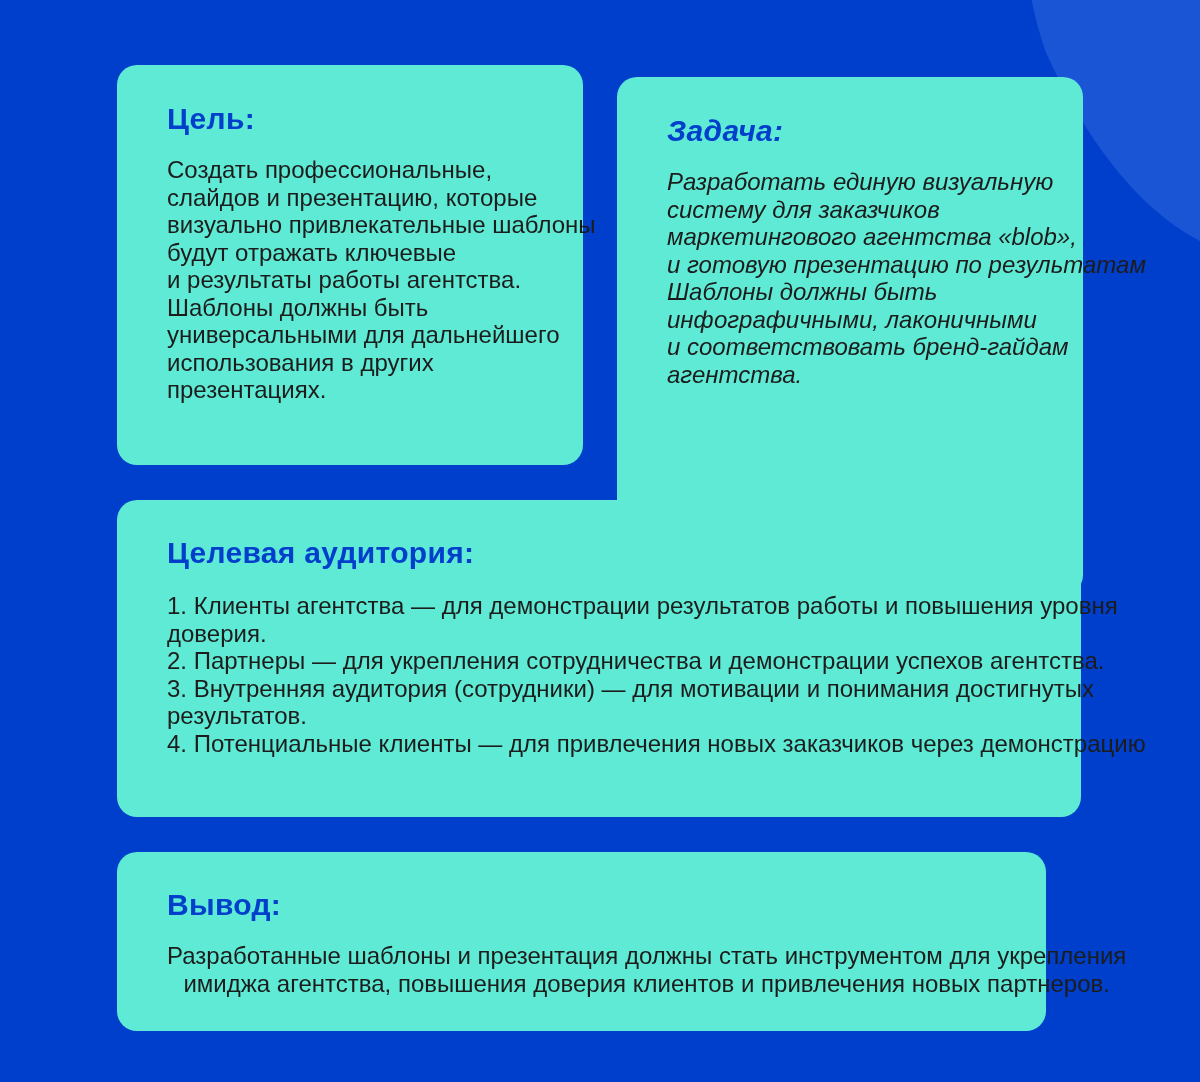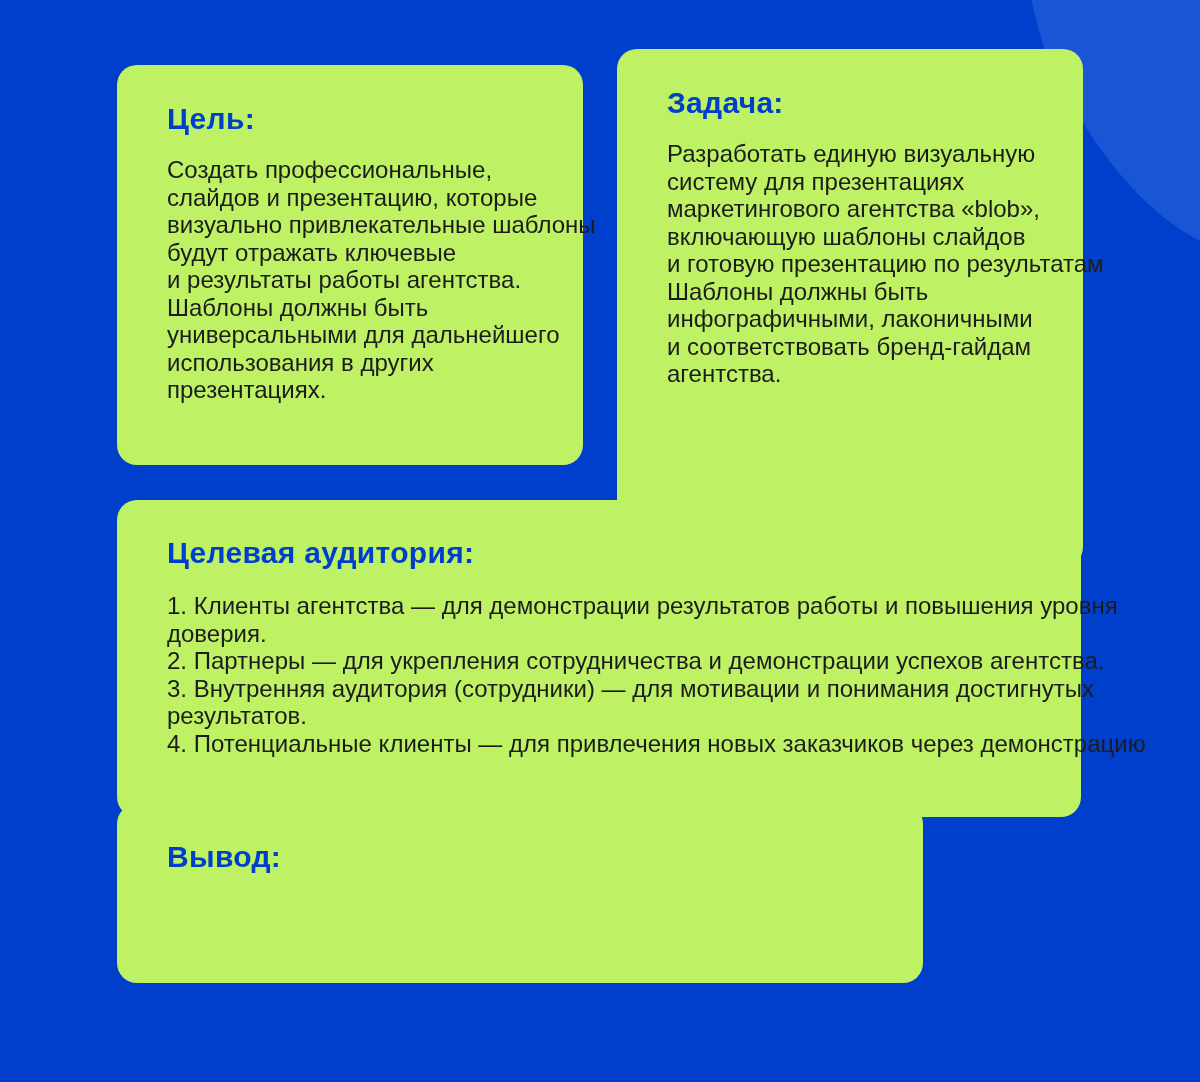--- a/index.html
+++ b/index.html
@@ -16,21 +16,21 @@
     .bg-shape {
       position: absolute;
       left: 1020px;
       top: -120px;
       width: 420px;
       height: 370px;
       pointer-events: none;
     }
     .card {
       position: absolute;
-      background: #bef264;
+      background: #5eead4;
       border-radius: 20px;
     }
     .card-title {
       position: absolute;
       left: 50px;
       color: #003fcc;
       font-weight: bold;
       font-size: 30px;
       line-height: 36px;
       letter-spacing: 0.3px;
@@ -38,23 +38,23 @@
     .card-body {
       position: absolute;
       left: 50px;
       color: #1c1c1c;
       font-size: 24px;
       line-height: 27.5px;
     }
     .line { display: block; white-space: nowrap; }
 
     #card-goal { left: 117px; top: 65px; width: 466px; height: 400px; }
-    #card-task { left: 617px; top: 49px; width: 466px; height: 518px; }
+    #card-task { left: 617px; top: 77px; width: 466px; height: 518px; font-style: italic; }
     #card-audience { left: 117px; top: 500px; width: 964px; height: 317px; }
-    #card-conclusion { left: 117px; top: 804px; width: 806px; height: 179px; text-align: center; }
+    #card-conclusion { left: 117px; top: 852px; width: 929px; height: 179px; text-align: center; }
 
     #card-goal .card-title,
     #card-task .card-title { top: 36px; }
     #card-goal .card-body,
     #card-task .card-body { top: 91px; }
 
     #card-audience .card-title { top: 35px; }
     #card-audience .card-body { top: 92px; }
 
     #card-conclusion .card-title { top: 35px; }
@@ -79,23 +79,22 @@
     <span class="line">универсальными для дальнейшего</span>
     <span class="line">использования в других</span>
     <span class="line">презентациях.</span>
   </p>
 </section>
 
 <section class="card" id="card-task">
   <h2 class="card-title">Задача:</h2>
   <p class="card-body">
     <span class="line">Разработать единую визуальную</span>
-    <span class="line">систему для презентациях</span>
+    <span class="line">систему для заказчиков</span>
     <span class="line">маркетингового агентства «blob»,</span>
-    <span class="line">включающую шаблоны слайдов</span>
     <span class="line">и готовую презентацию по результатам</span>
     <span class="line">Шаблоны должны быть</span>
     <span class="line">инфографичными, лаконичными</span>
     <span class="line">и соответствовать бренд-гайдам</span>
     <span class="line">агентства.</span>
   </p>
 </section>
 
 <section class="card" id="card-audience">
   <h2 class="card-title">Целевая аудитория:</h2>
@@ -104,13 +103,17 @@
     <span class="line">доверия.</span>
     <span class="line">2. Партнеры — для укрепления сотрудничества и демонстрации успехов агентства.</span>
     <span class="line">3. Внутренняя аудитория (сотрудники) — для мотивации и понимания достигнутых</span>
     <span class="line">результатов.</span>
     <span class="line">4. Потенциальные клиенты — для привлечения новых заказчиков через демонстрацию</span>
   </p>
 </section>
 
 <section class="card" id="card-conclusion">
   <h2 class="card-title">Вывод:</h2>
+  <p class="card-body">
+    <span class="line">Разработанные шаблоны и презентация должны стать инструментом для укрепления</span>
+    <span class="line">имиджа агентства, повышения доверия клиентов и привлечения новых партнеров.</span>
+  </p>
 </section>
 
 </body></html>

